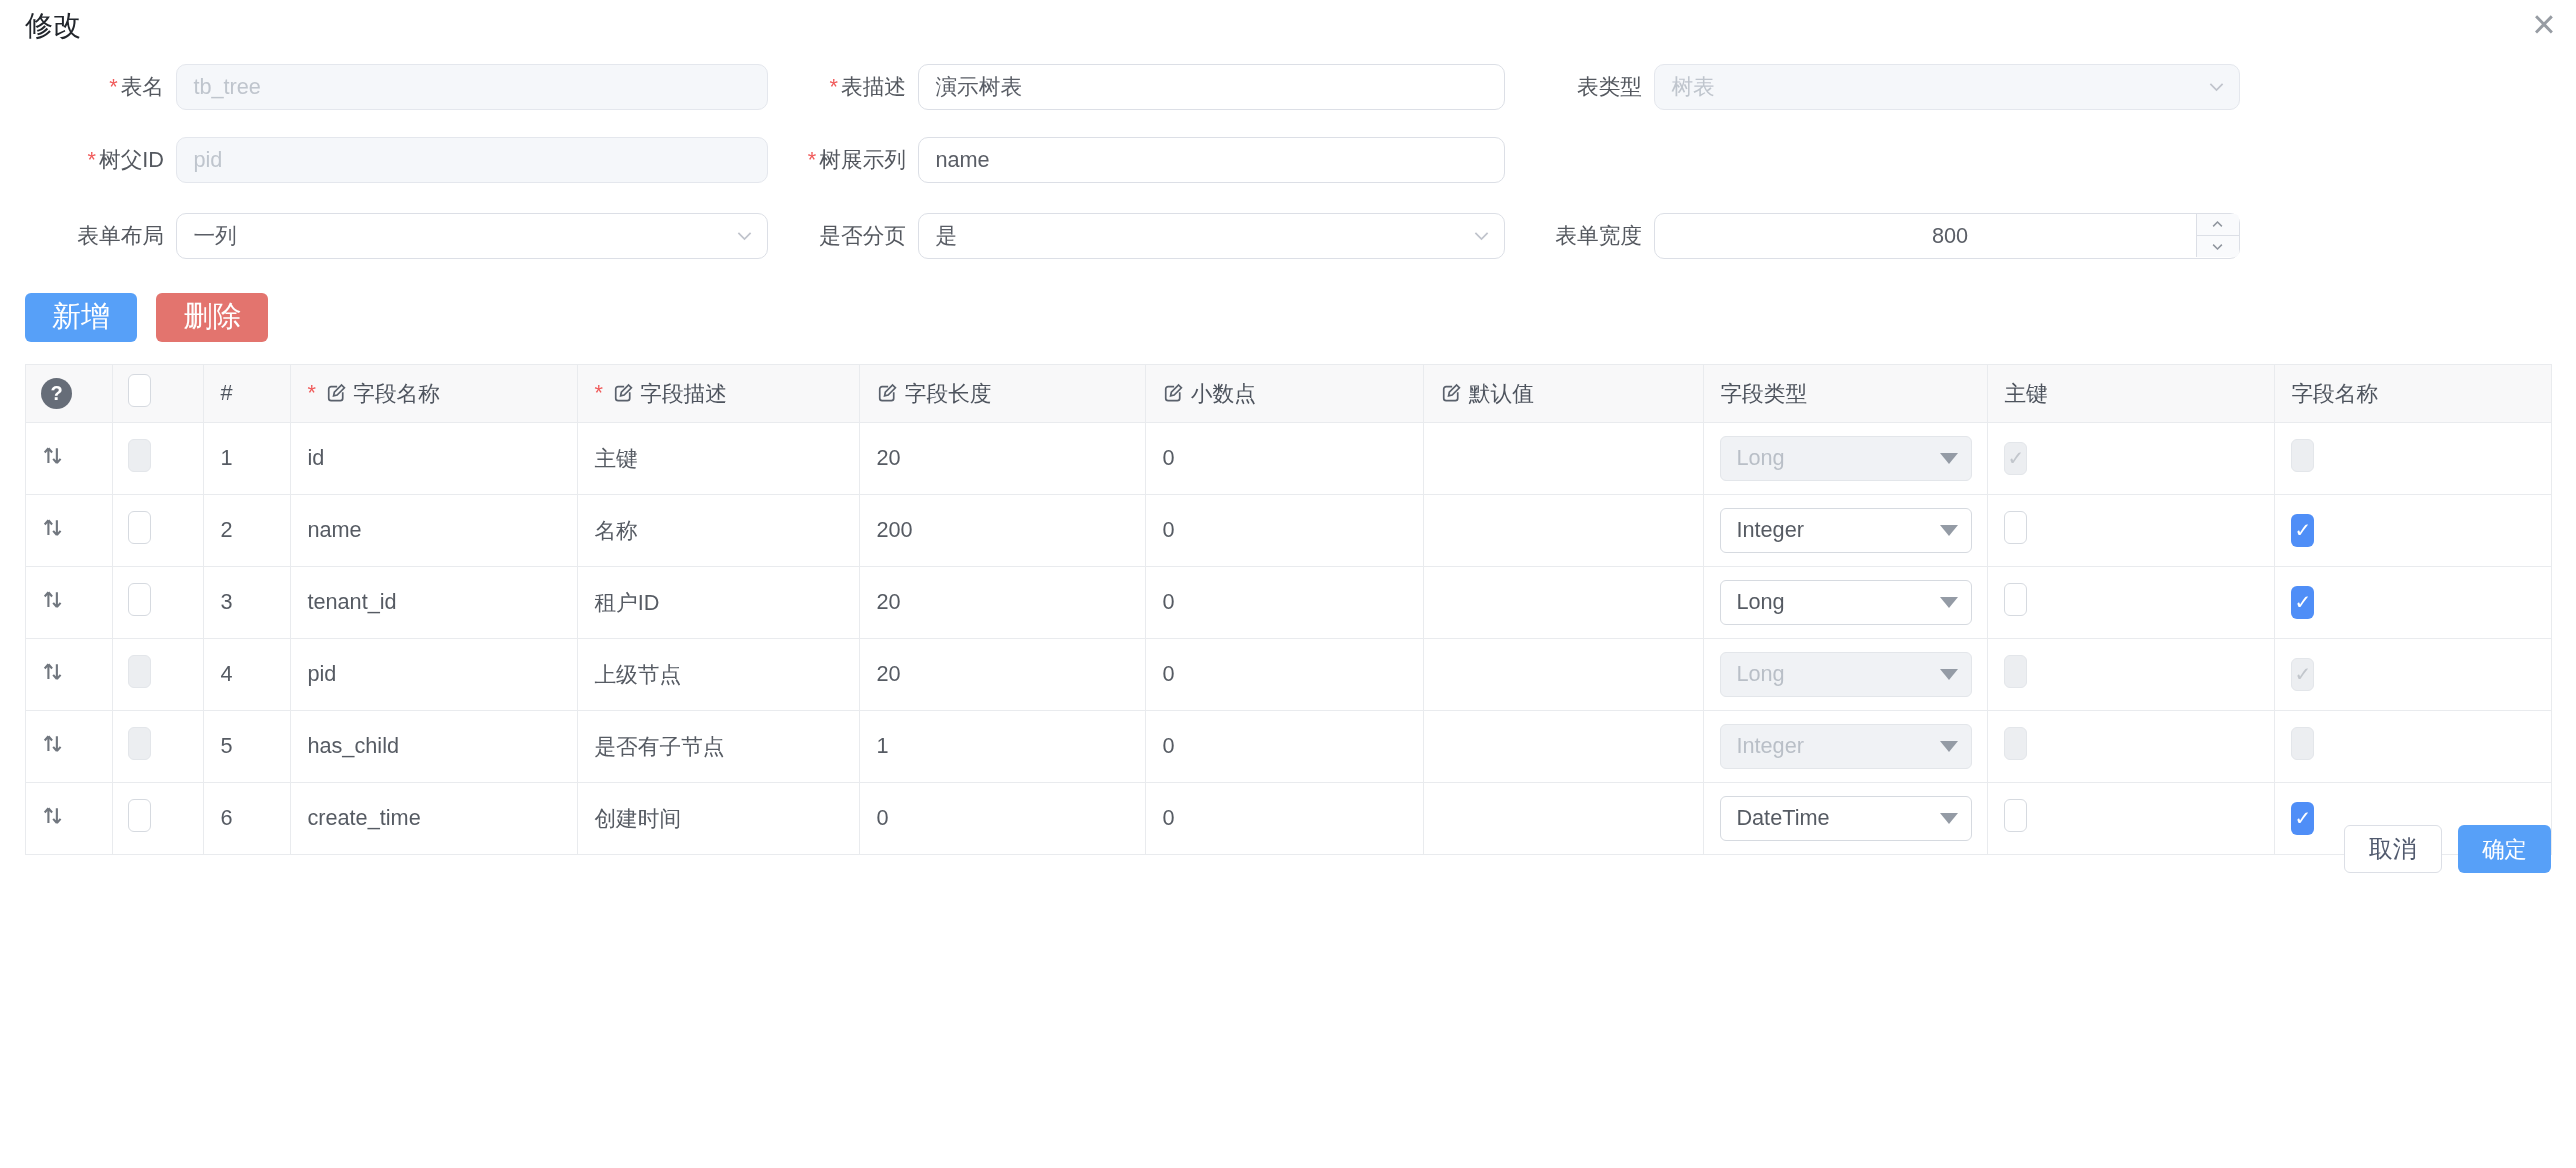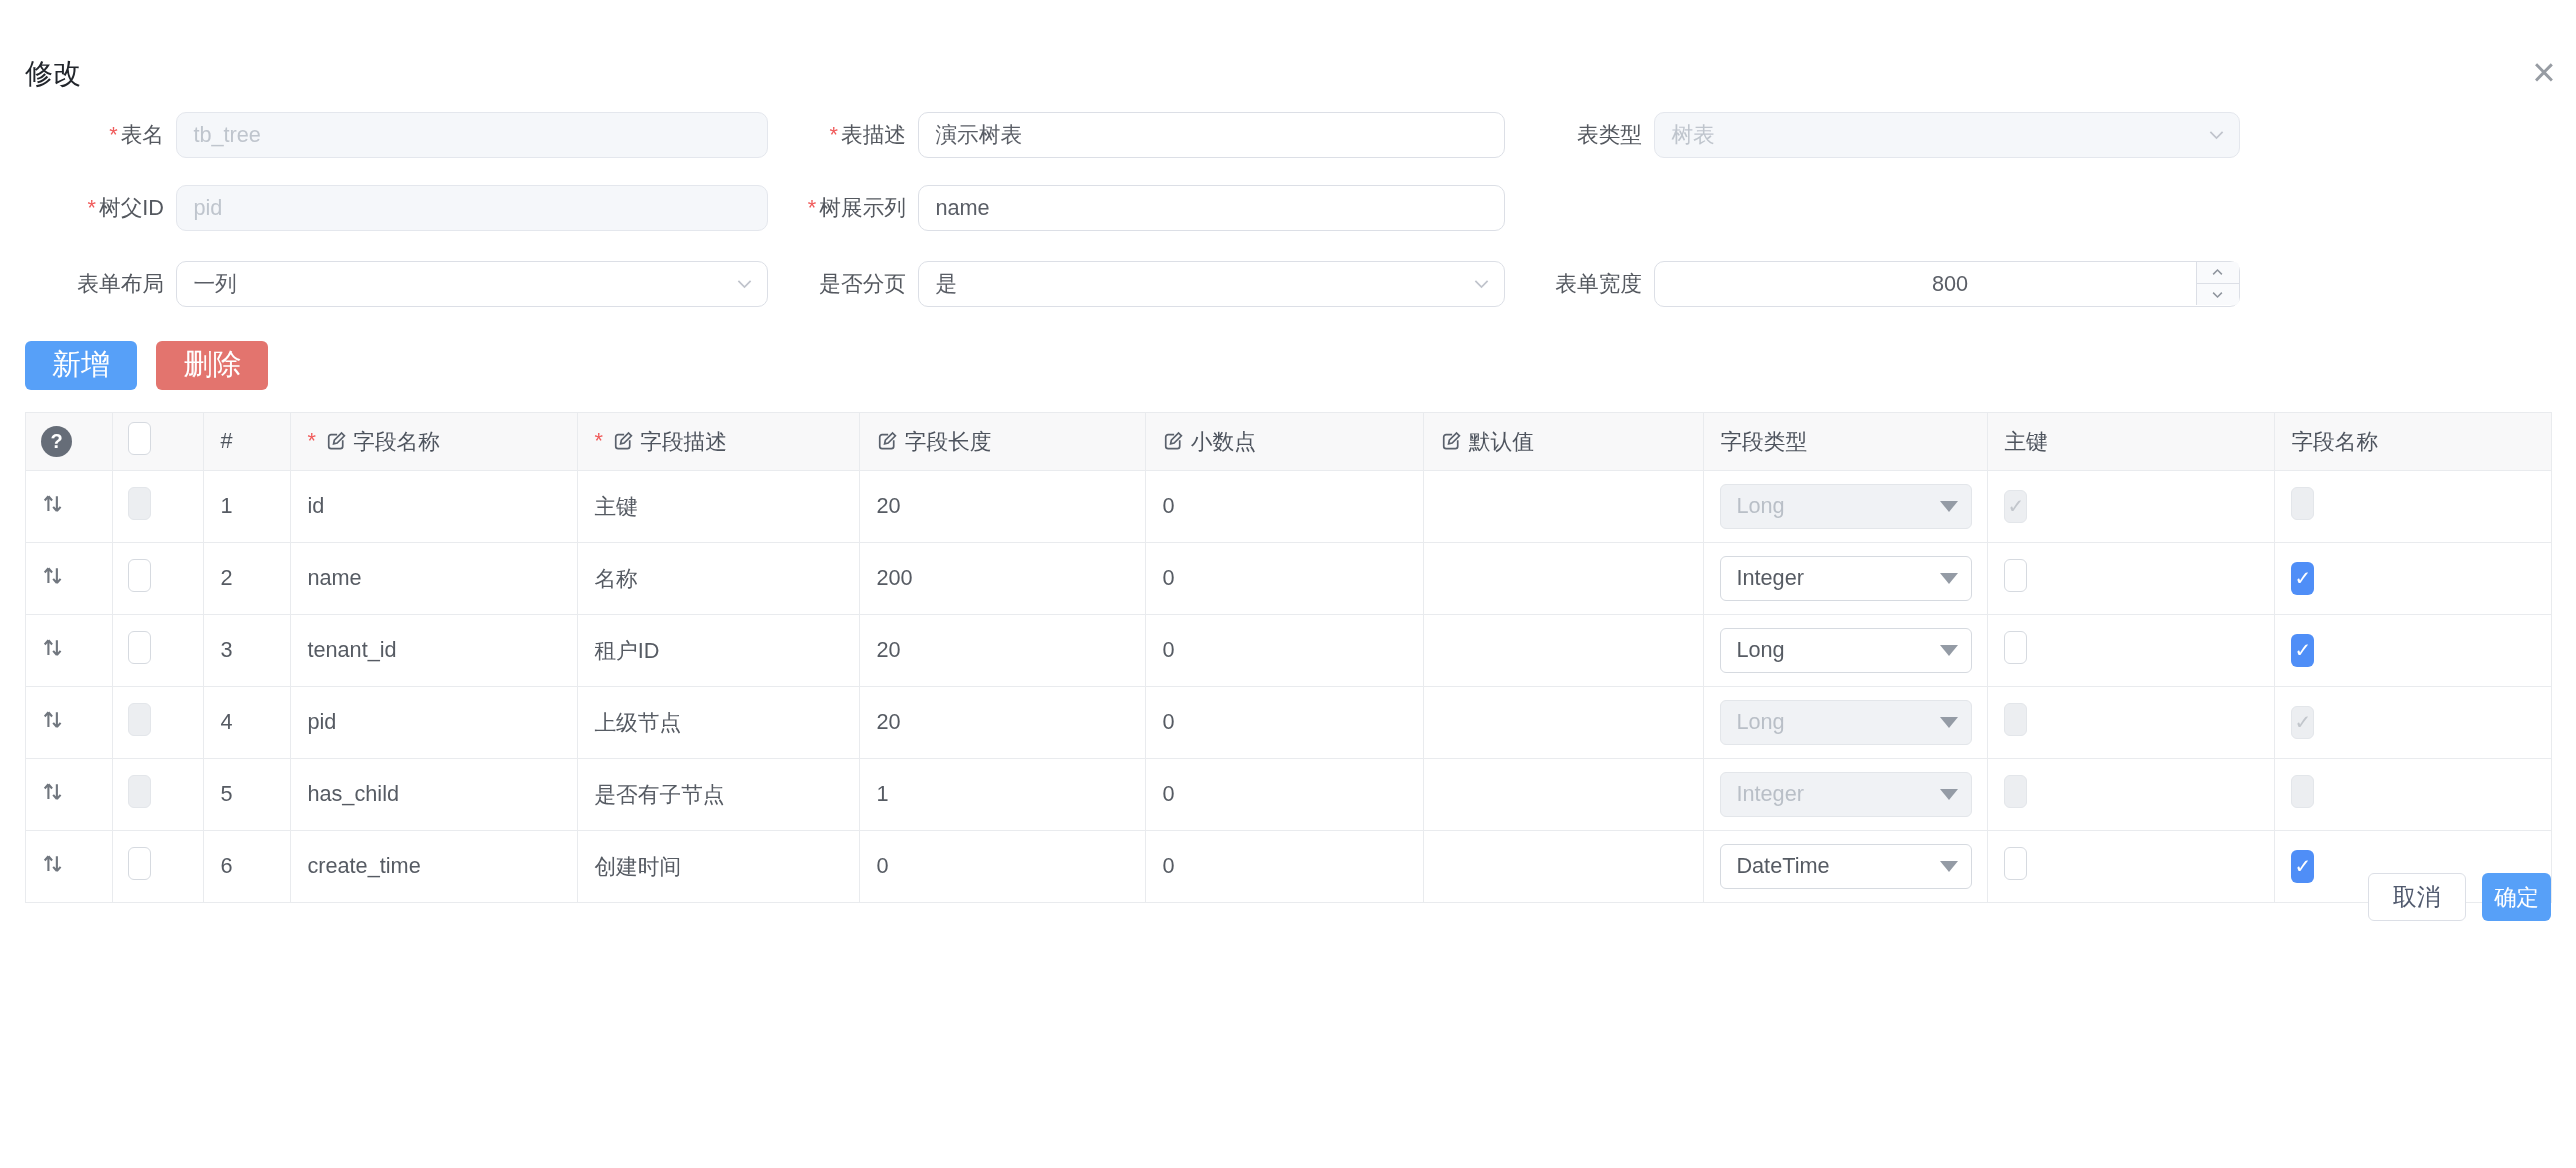--- a/index.html
+++ b/index.html
@@ -1,18 +1,18 @@
 <!DOCTYPE html>
 <html style="font-size:12px"><head>
 <meta charset="utf-8">
 <style>
   * { margin:0; padding:0; box-sizing:border-box; }
   html,body { width:2576px; height:1168px; background:#fff;
     font-family:"Liberation Sans","DejaVu Sans",sans-serif; color:#515a6e; }
-  .modal { position:relative; width:2576px; height:968px; padding:7.5px 25px 0; overflow:hidden;margin-top:48px; }
+  .modal { position:relative; width:2576px; height:968px; padding:7.5px 25px 0; overflow:hidden; }
 
   
   .hdr { display:flex; justify-content:space-between; align-items:flex-start; height:36px; }
   .title { font-size:28px; line-height:36px; color:#22262c; font-weight:500; }
   .close { font-size:40px; line-height:33px; color:#979ca3; font-weight:100; cursor:pointer; margin-right:-4.5px; }
 
   
   .form { margin-top:20px; }
   .form-row { display:flex; margin-bottom:27px; height:46px; }
   .form-row.r2 { margin-bottom:30px; }
@@ -77,21 +77,21 @@
                  display:flex; align-items:center; padding:0 15px; position:relative; color:#565b63; cursor:pointer; }
   .cell-select.dis2 { background:#f0f2f5; border-color:#e3e6ea; color:#b9bfc7; cursor:not-allowed; }
   .caret { position:absolute; right:13.4px; top:16.4px; width:0; height:0;
            border-left:9px solid transparent; border-right:9px solid transparent;
            border-top:11.2px solid #949ba5; }
 
   
   .footer { position:absolute; right:25px; bottom:95px; display:flex; gap:16.4px; }
   .btn-cancel { background:#fff; border:1.5px solid #dcdfe6; color:#515a6e; height:48px; padding:0 24px;
                 border-radius:6px; font-size:24px; display:flex; align-items:center; cursor:pointer; }
-  .btn-ok { background:#57a0f8; border:none; color:#fff; height:48px; padding:0 12px; border-radius:6px;
+  .btn-ok { background:#57a0f8; border:none; color:#fff; height:48px; padding:0 24px; border-radius:6px;
             font-size:22.4px; display:flex; align-items:center; cursor:pointer; }
 </style>
 </head>
 <body>
 
 <div class="modal">
 
   <div class="hdr">
     <div class="title">修改</div>
     <div class="close">×</div>

